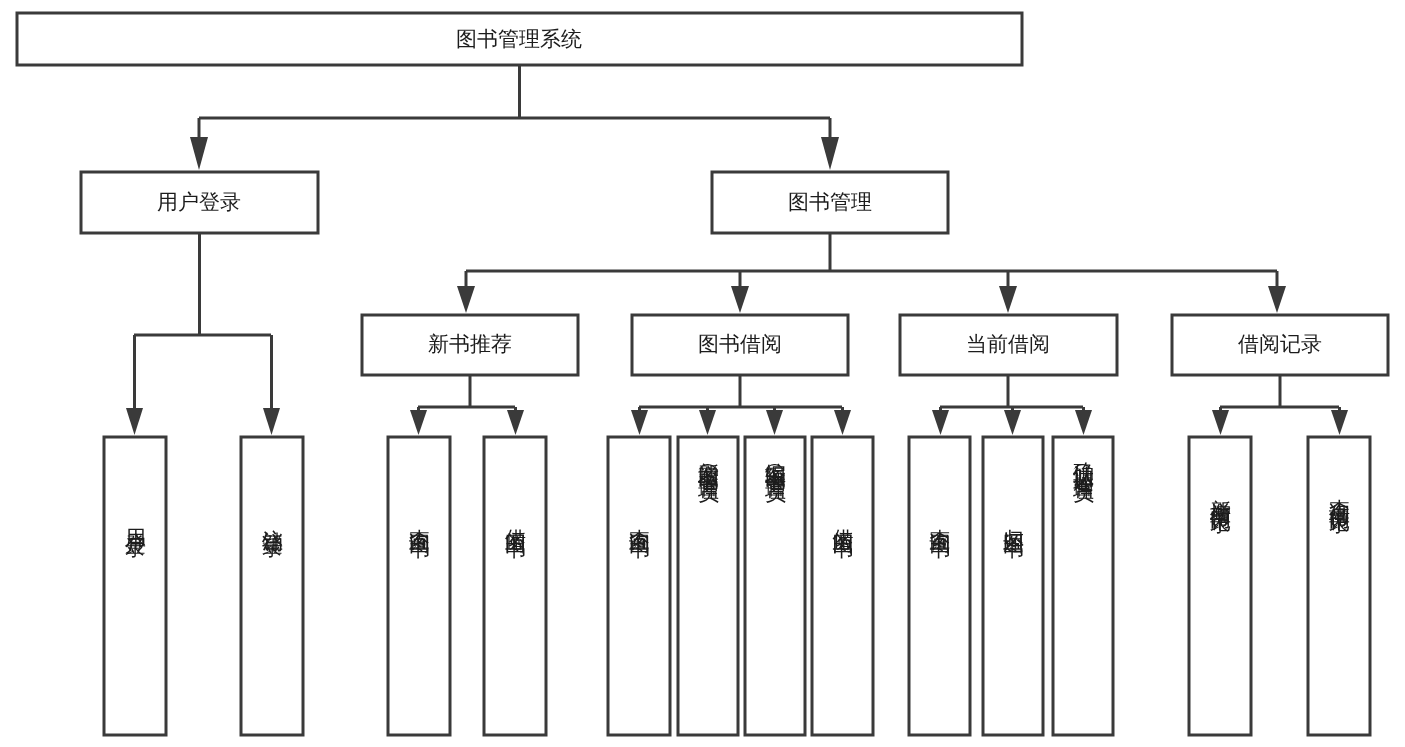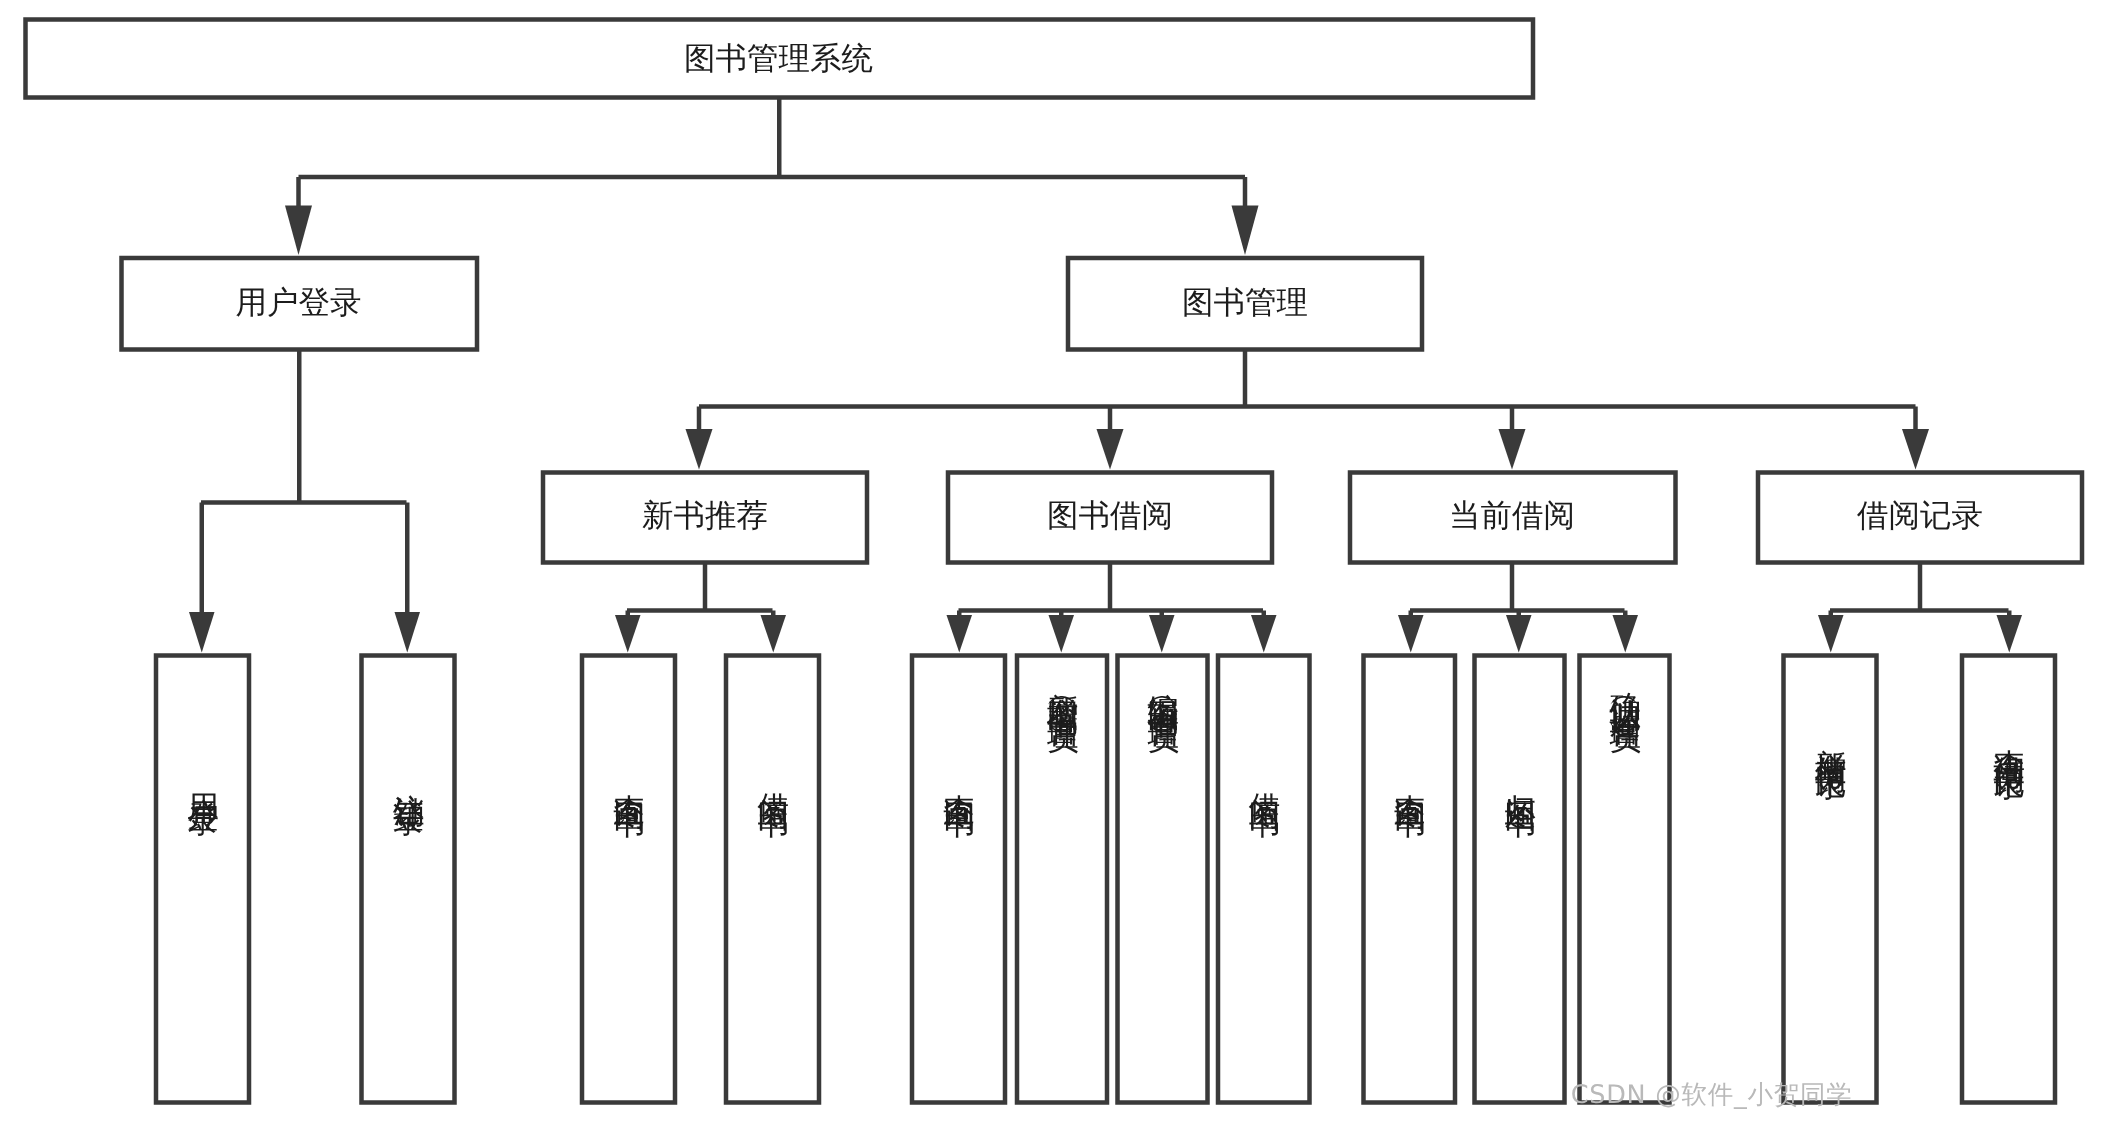--- a/index.html
+++ b/index.html
@@ -217,15 +217,14 @@
   <div class="vlabel-wrap" style="left:1053px; top:445px; width:60px;">
     <span class="vlabel-text">确认归还（管理员）</span>
   </div>
   <div class="vlabel-wrap" style="left:1189px; top:482px; width:62px;">
     <span class="vlabel-text">新增借阅记录</span>
   </div>
   <div class="vlabel-wrap" style="left:1308px; top:482px; width:62px;">
     <span class="vlabel-text">查询借阅记录</span>
   </div>
 
-  <div id="watermark">CSDN @软件_小贺同学</div>
 
 </div>
 
 </body></html>

